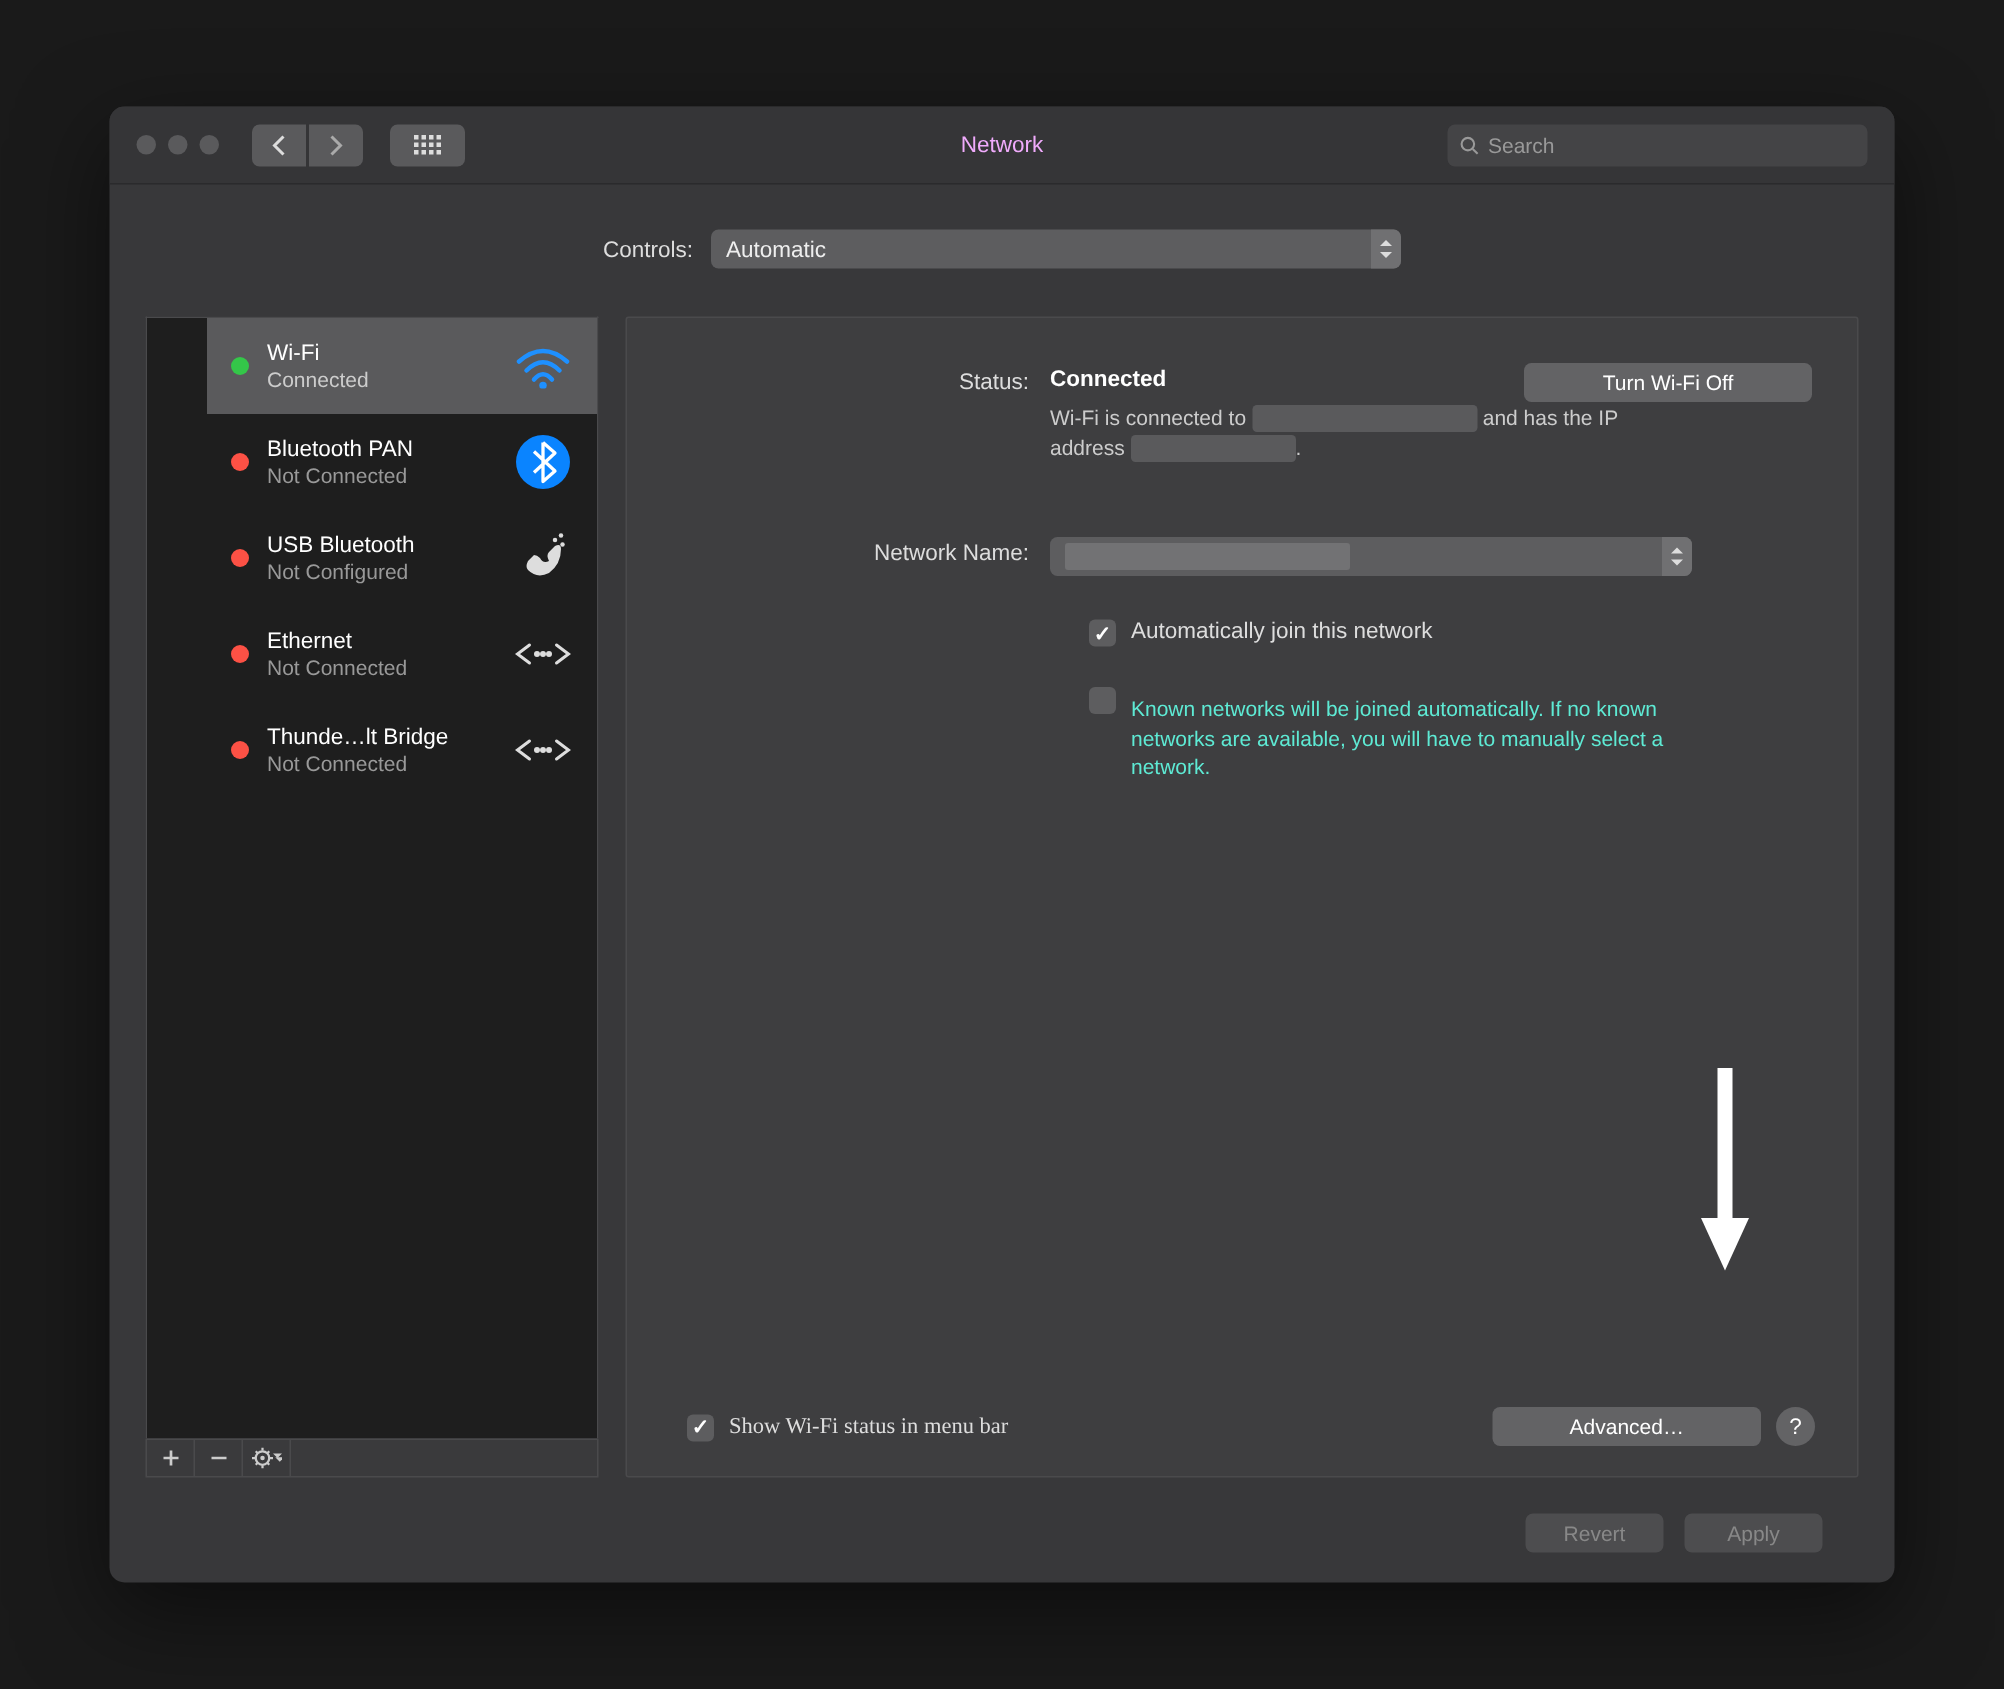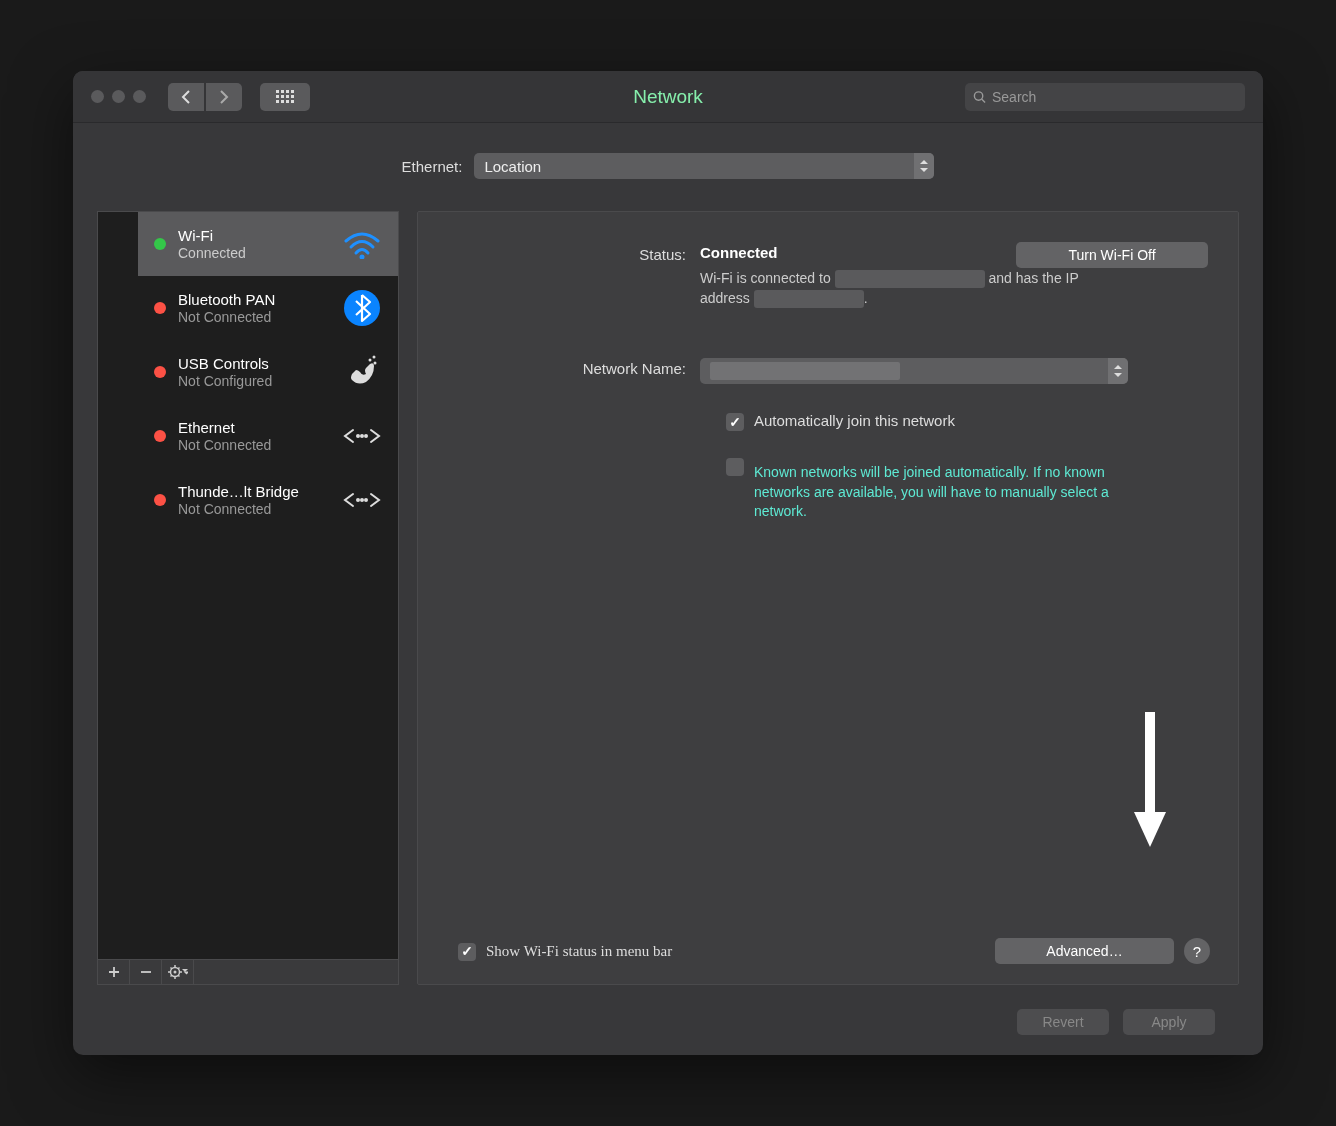--- a/index.html
+++ b/index.html
@@ -52,22 +52,22 @@
   width: 50px; height: 28px;
   background: #5a5a5c;
   border: none; border-radius: 5px;
   margin-left: 18px;
   display: flex; align-items: center; justify-content: center;
   color: #ddd;
 }
 .window-title {
   position: absolute;
   left: 50%; transform: translateX(-50%);
-  font-size: 19px; font-weight: 500;
-  color: #86efac;
+  font-size: 15px; font-weight: 500;
+  color: #f0abfc;
 }
 .search-box {
   position: absolute;
   right: 18px;
   width: 280px; height: 28px;
   background: #444446;
   border-radius: 5px;
   display: flex; align-items: center;
   padding: 0 8px;
 }
@@ -337,23 +337,23 @@
           <circle cx="6" cy="6" r="4.5" stroke="#999" stroke-width="1.5" fill="none"></circle>
           <line x1="9.5" y1="9.5" x2="13" y2="13" stroke="#999" stroke-width="1.5"></line>
         </svg>
       <input type="text" placeholder="Search" style="">
     </div>
   </div>
 
   <div class="content">
 
     <div class="location-row">
-      <span class="location-label">Ethernet:</span>
+      <span class="location-label">Controls:</span>
       <div class="location-select">
-        <span>Location</span>
+        <span>Automatic</span>
         <div class="stepper"></div>
       </div>
     </div>
 
     <div class="main-area">
 
       <div class="sidebar">
         <div class="interface-list">
 
           <div class="interface-item selected">
@@ -384,21 +384,21 @@
               <svg width="38" height="38" viewBox="0 0 38 38">
                   <circle cx="19" cy="19" r="18" fill="#0a84ff"></circle>
                   <path d="M19 6 L19 32 L27 25 L13 12 M19 6 L27 13 L13 26" stroke="#fff" stroke-width="2.2" fill="none" stroke-linejoin="round"></path>
                 </svg>
             </div>
           </div>
 
           <div class="interface-item">
             <div class="status-dot status-red"></div>
             <div class="interface-text">
-              <div class="interface-name">USB Controls</div>
+              <div class="interface-name">USB Bluetooth</div>
               <div class="interface-status">Not Configured</div>
             </div>
             <div class="interface-icon">
               <svg width="36" height="36" viewBox="0 0 36 36">
                   <path d="M8 26 Q6 24 8 20 L12 16 Q14 16 16 18 Q18 22 22 20 Q20 16 22 14 L26 10 Q30 8 30 12 Q30 22 22 28 Q14 32 8 26 Z" fill="#ddd"></path>
                   <circle cx="26" cy="6" r="1.5" fill="#ddd"></circle>
                   <circle cx="30" cy="3" r="1.5" fill="#ddd"></circle>
                   <circle cx="31" cy="9" r="1.5" fill="#ddd"></circle>
                 </svg>
             </div>

